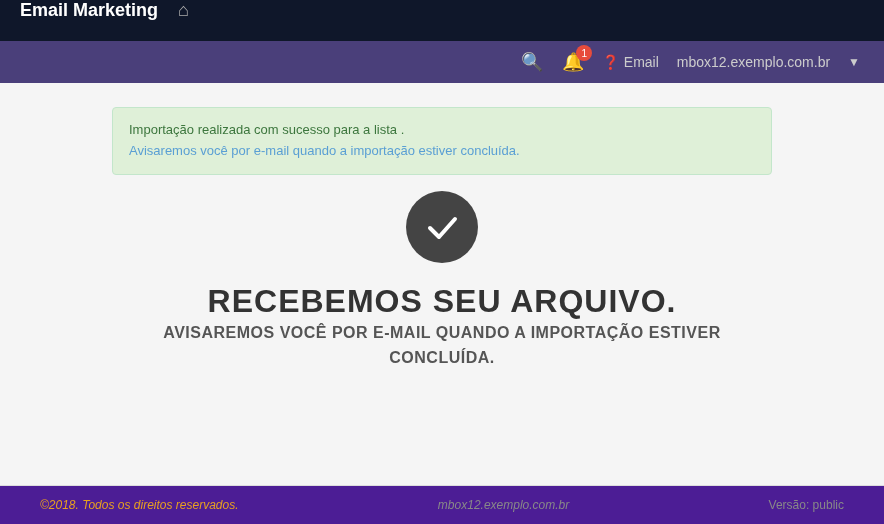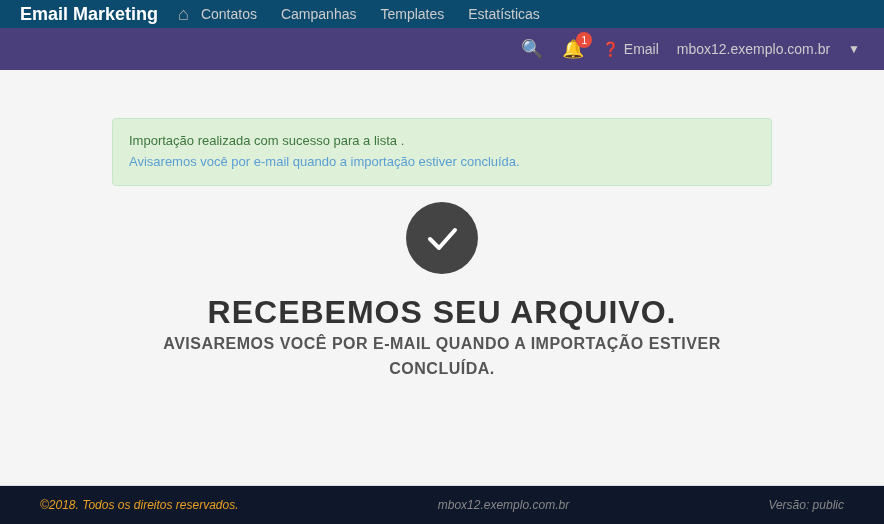--- a/index.html
+++ b/index.html
@@ -1,24 +1,24 @@
 <!DOCTYPE html>
 <html><head>
   <meta charset="utf-8">
   <style>
     * { margin: 0; padding: 0; box-sizing: border-box; }
     body { font-family: Arial, sans-serif; background: #f5f5f5; min-height: 524px; display: flex; flex-direction: column; }
 
     
     .navbar {
-      background: #0c4a6e;
-      display: flex;
-      align-items: center;
+      background: #0f172a;
+      display: flex;
+      align-items: flex-start;
       padding: 0 20px;
-      height: 28px;
+      height: 41px;
     }
     .navbar-brand {
       color: #fff;
       font-size: 18px;
       font-weight: bold;
       margin-right: 20px;
     }
     .navbar-home-icon {
       color: #aaa;
       font-size: 18px;
@@ -103,21 +103,21 @@
       text-decoration: none;
     }
 
     
     .main-content {
       flex: 1;
       display: flex;
       flex-direction: column;
       align-items: center;
       justify-content: flex-start;
-      padding-top: 32px;
+      padding-top: 8px;
     }
 
     .check-circle {
       width: 72px;
       height: 72px;
       background: #444;
       border-radius: 50%;
       display: flex;
       align-items: center;
       justify-content: center;
@@ -141,53 +141,46 @@
       font-weight: bold;
       color: #555;
       letter-spacing: 0.5px;
       text-align: center;
       max-width: 600px;
       line-height: 1.6;
     }
 
     
     .footer {
-      background: #0f172a;
+      background: #4c1d95;
       border-top: 1px solid #ddd;
       display: flex;
       align-items: center;
       justify-content: space-between;
       padding: 12px 40px;
       font-size: 12px;
     }
     .footer-copy {
       color: #e8a020;
       font-style: italic;
     }
     .footer-domain {
       color: #888;
       font-style: italic;
     }
     .footer-version {
       color: #888;
-      font-style: italic;
     }
   </style>
 </head>
 <body>
 
 <nav class="navbar">
   <span class="navbar-brand">Email Marketing</span>
   <span class="navbar-home-icon">⌂</span>
-  <div class="navbar-links">
-    <a href="#">Contatos</a>
-    <a href="#">Campanhas</a>
-    <a href="#">Templates</a>
-    <a href="#">Estatísticas</a>
-  </div>
 </nav>
 
 <div class="subnav">
   <span class="subnav-icon">🔍</span>
   <div class="notification-wrapper">
     <span class="subnav-icon">🔔</span>
     <span class="notification-badge">1</span>
   </div>
   <div class="subnav-help">
     <span>❓</span>

